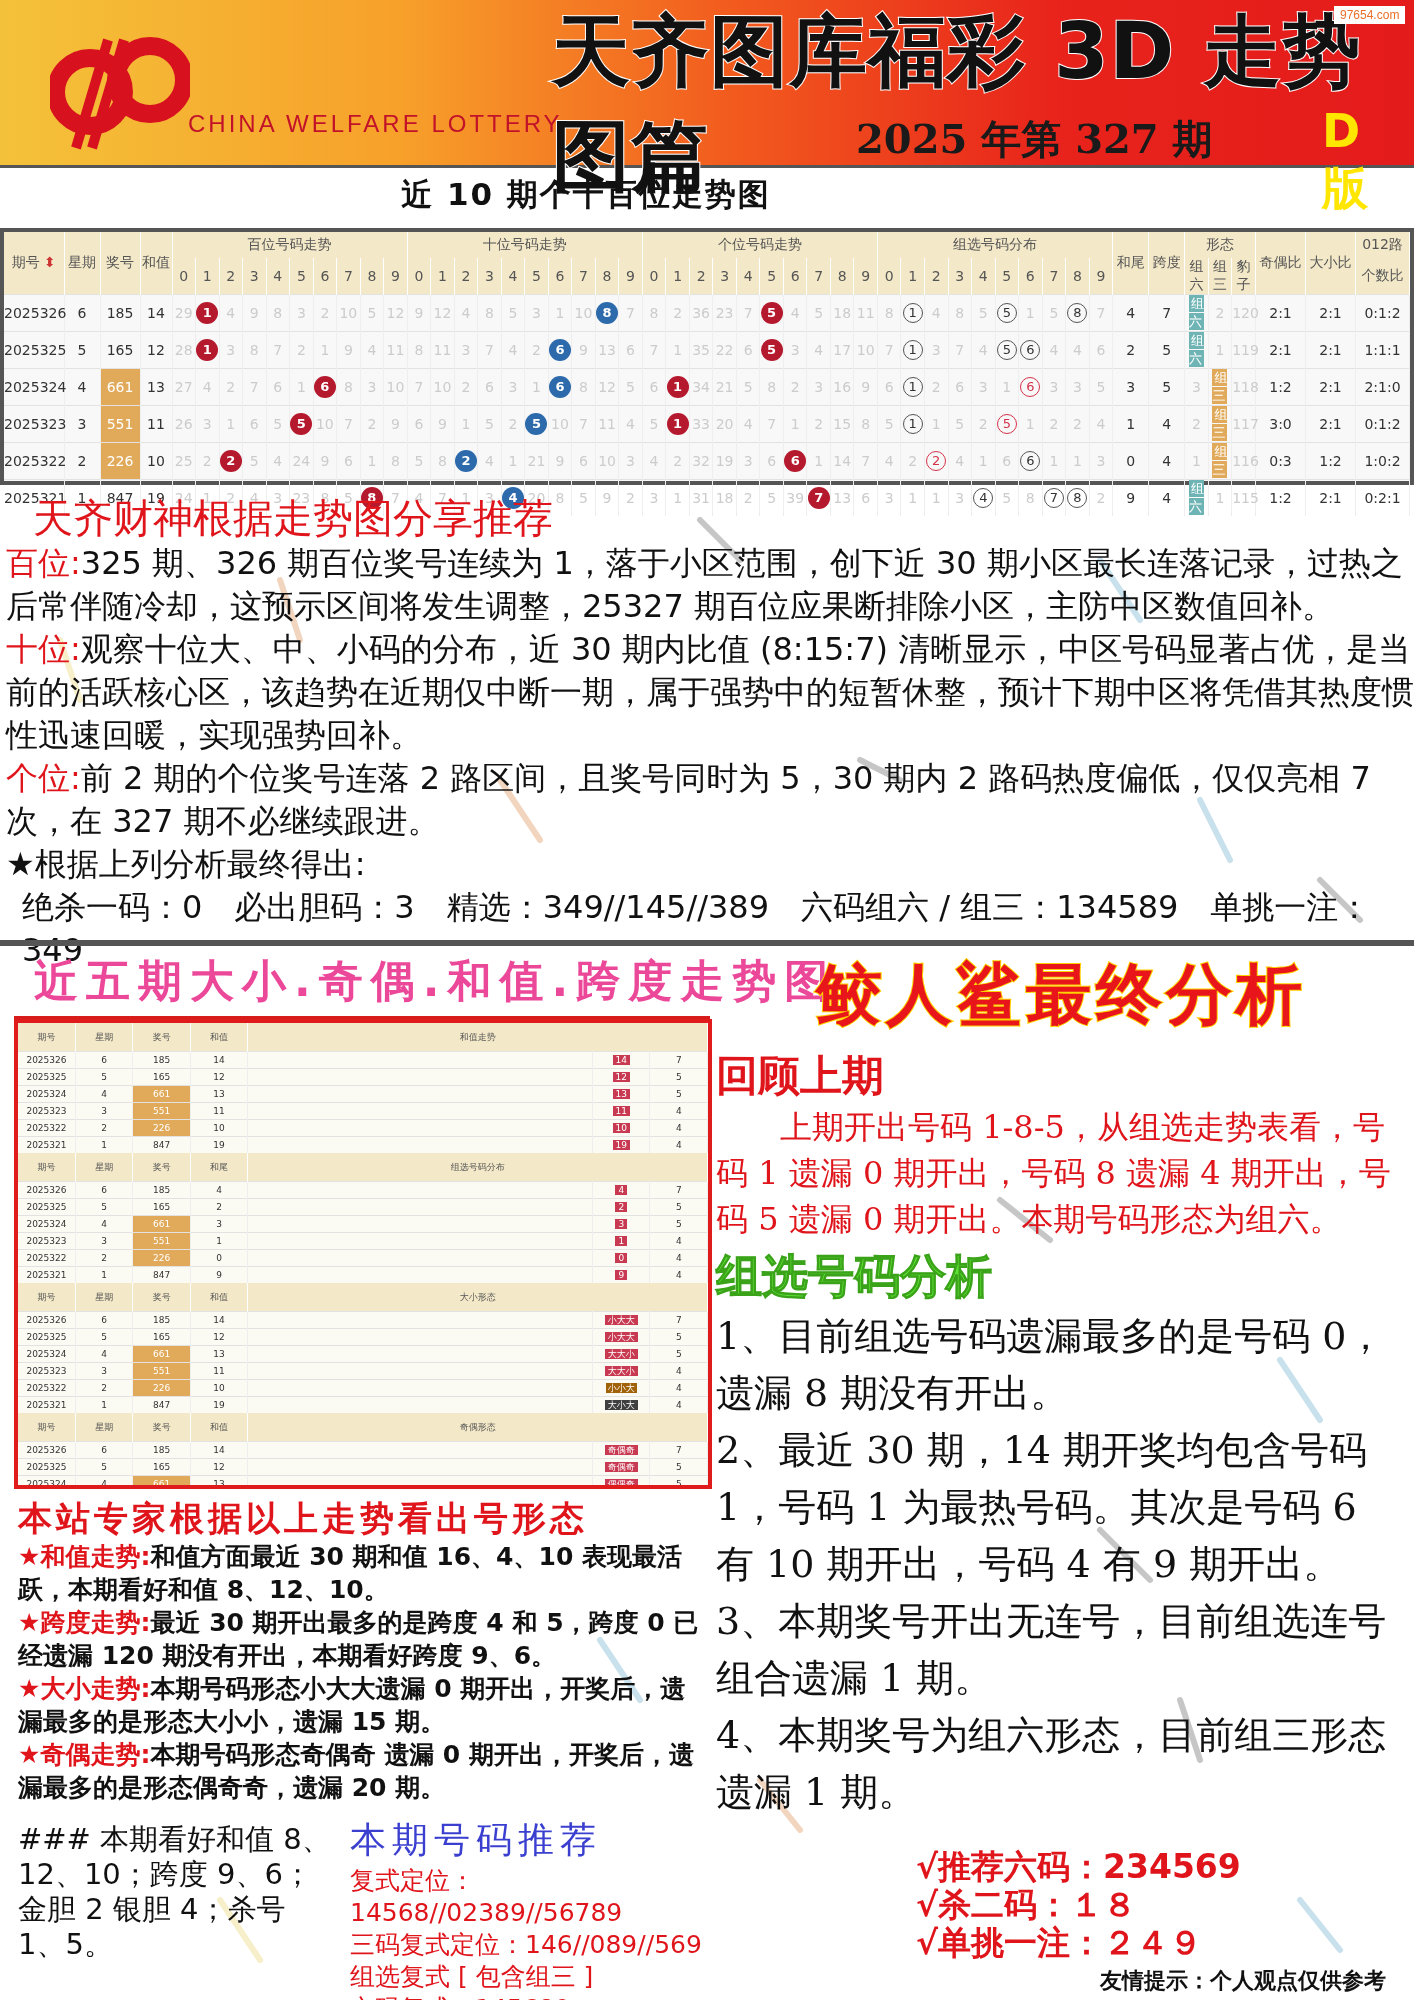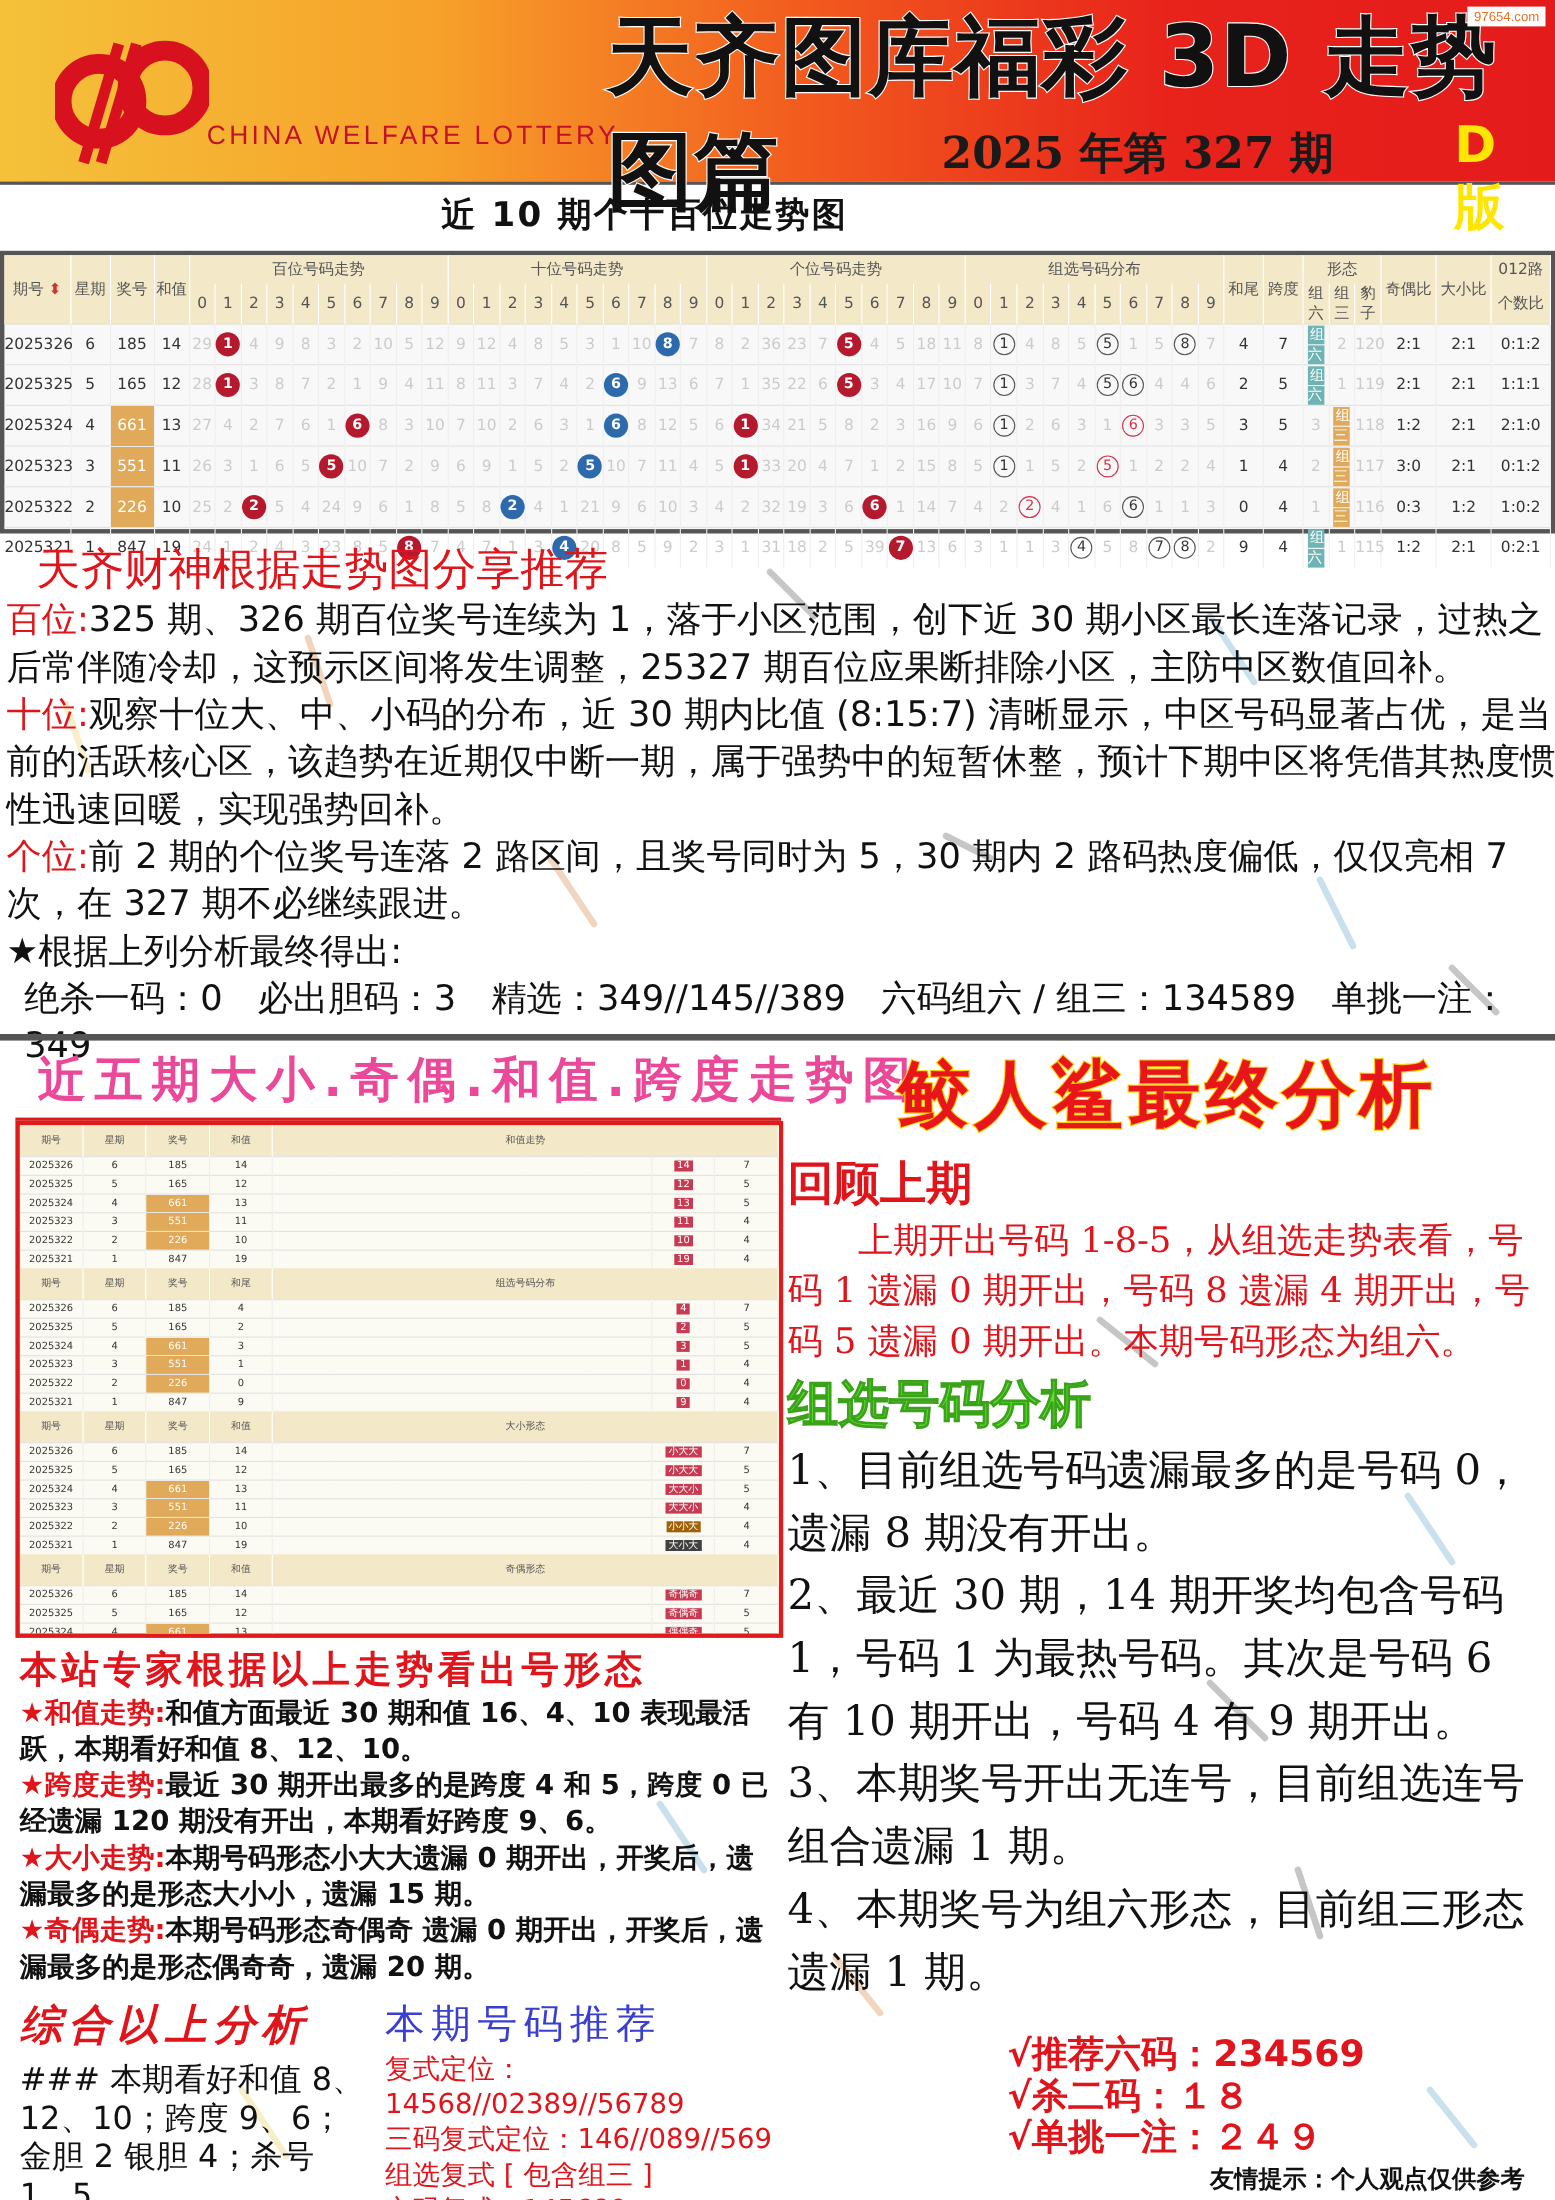--- a/index.html
+++ b/index.html
@@ -739,21 +739,20 @@
 
 <div class="expert">
   <div class="h">本站专家根据以上走势看出号形态</div>
   <p><span class="st">★和值走势:</span><span>和值方面最近 30 期和值 16、4、10 表现最活跃，本期看好和值 8、12、10。</span></p>
   <p><span class="st">★跨度走势:</span><span>最近 30 期开出最多的是跨度 4 和 5，跨度 0 已经遗漏 120 期没有开出，本期看好跨度 9、6。</span></p>
   <p><span class="st">★大小走势:</span><span>本期号码形态小大大遗漏 0 期开出，开奖后，遗漏最多的是形态大小小，遗漏 15 期。</span></p>
   <p><span class="st">★奇偶走势:</span><span>本期号码形态奇偶奇 遗漏 0 期开出，开奖后，遗漏最多的是形态偶奇奇，遗漏 20 期。</span></p>
 </div>
 
 <div class="summary">
-  <div class="h">综合以上分析</div>
   <p>### 本期看好和值 8、12、10；跨度 9、6；金胆 2 银胆 4；杀号 1、5。</p>
 </div>
 
 <div class="recommend">
   <div class="h">本期号码推荐</div>
   <p>复式定位：14568//02389//56789</p>
   <p>三码复式定位：146//089//569</p>
   <p>组选复式 [ 包含组三 ]</p>
   <p>六码复式：145689</p>
 </div>

